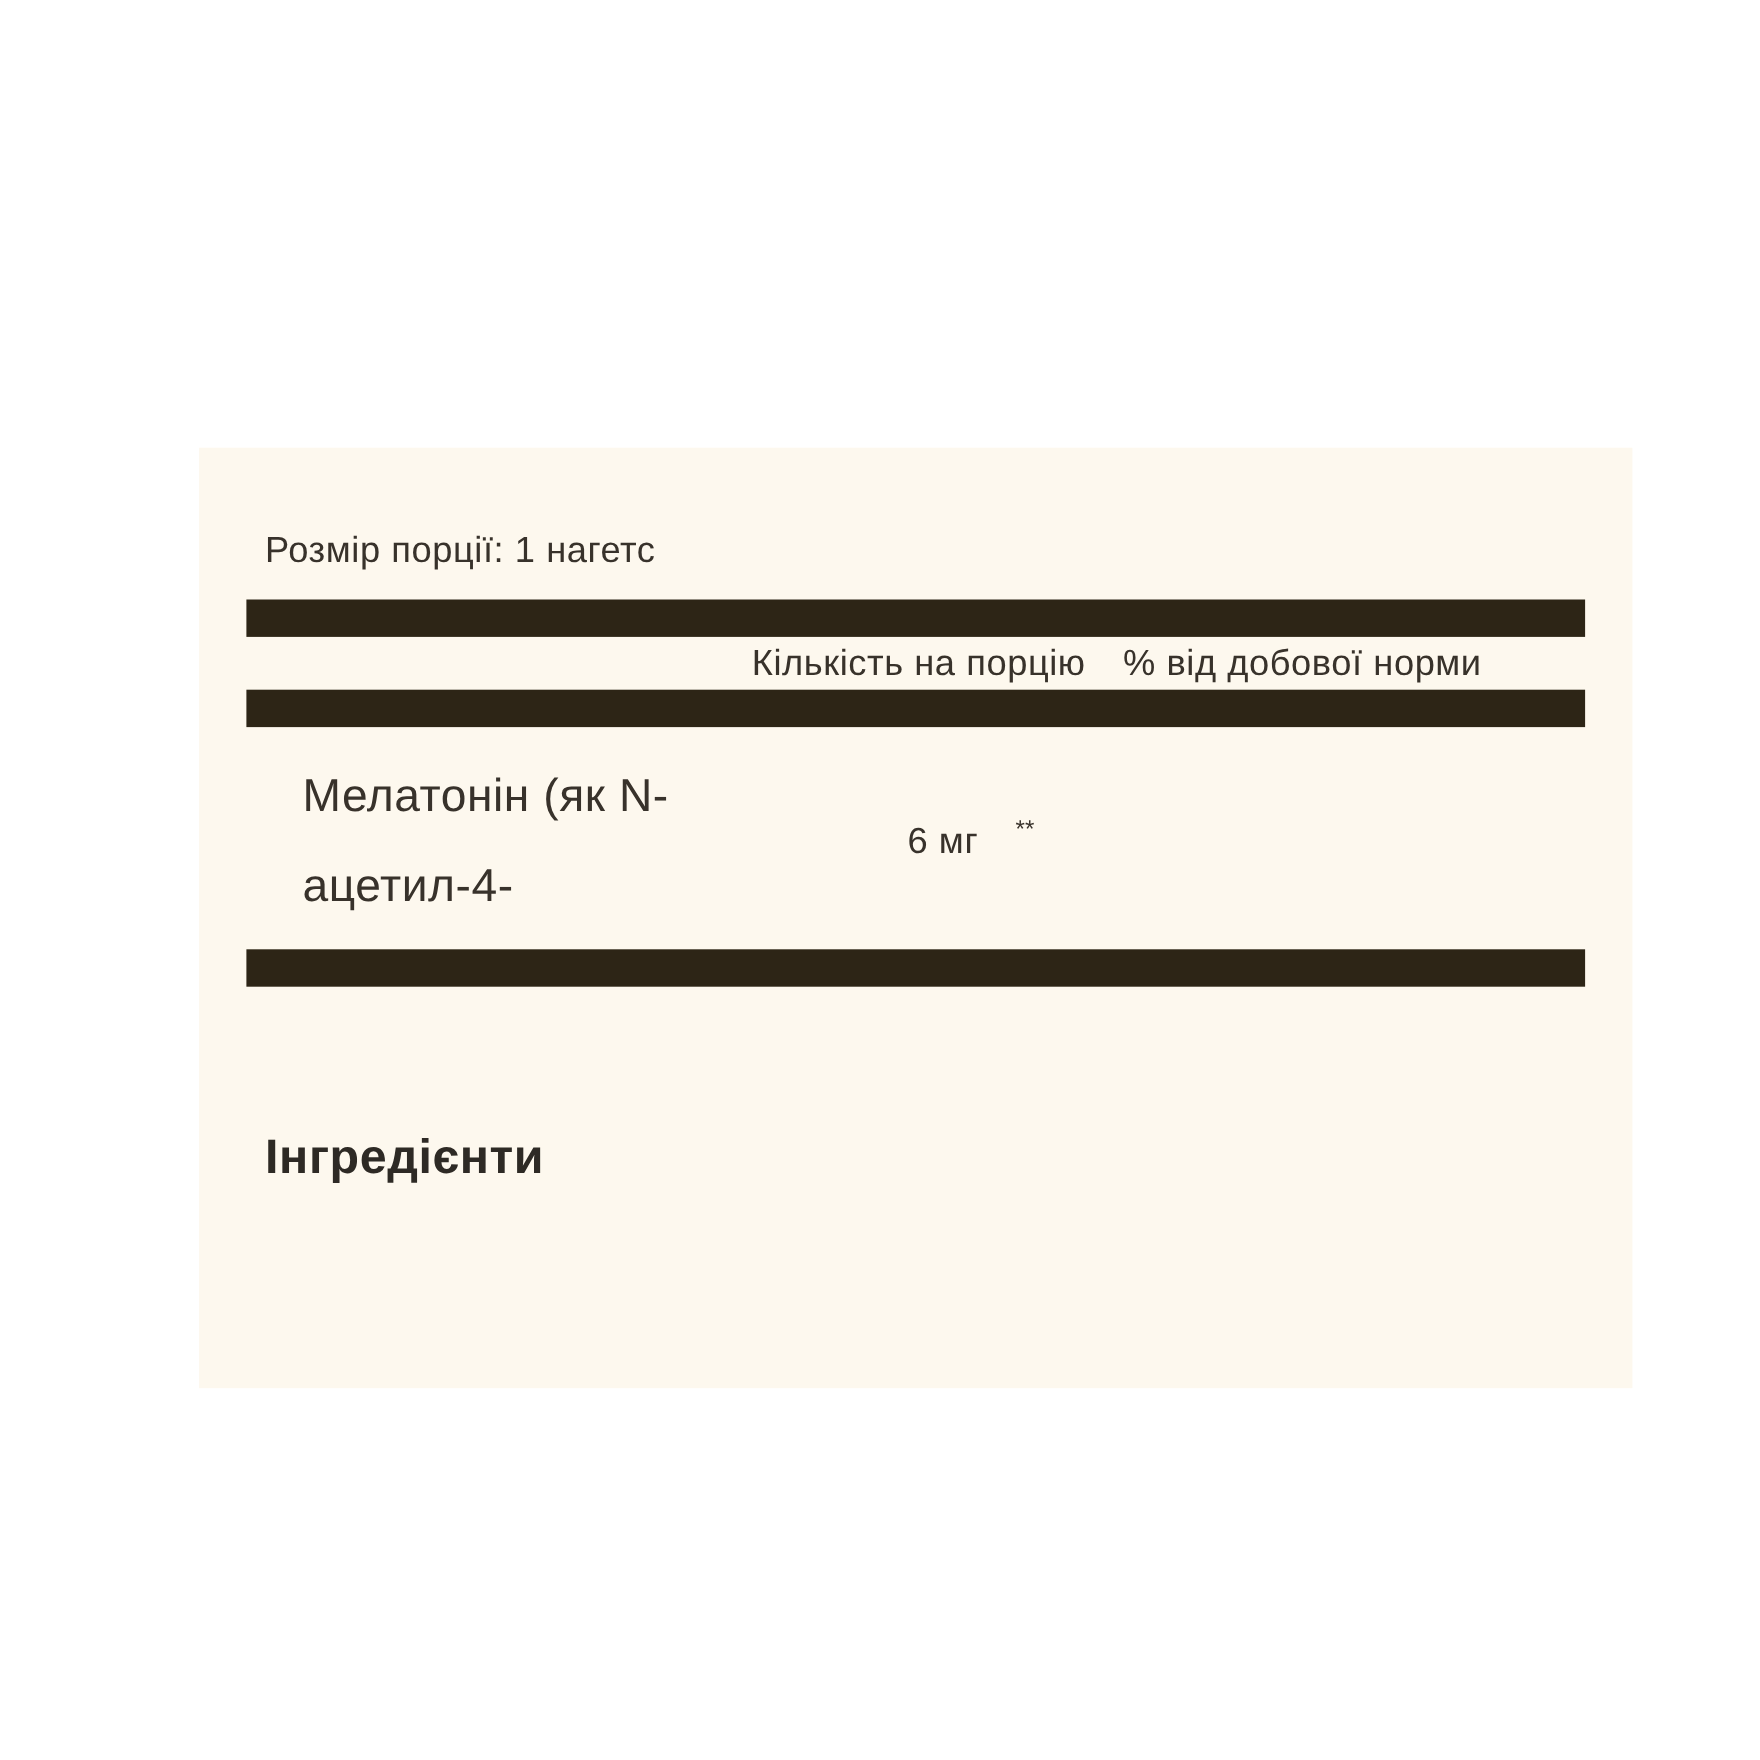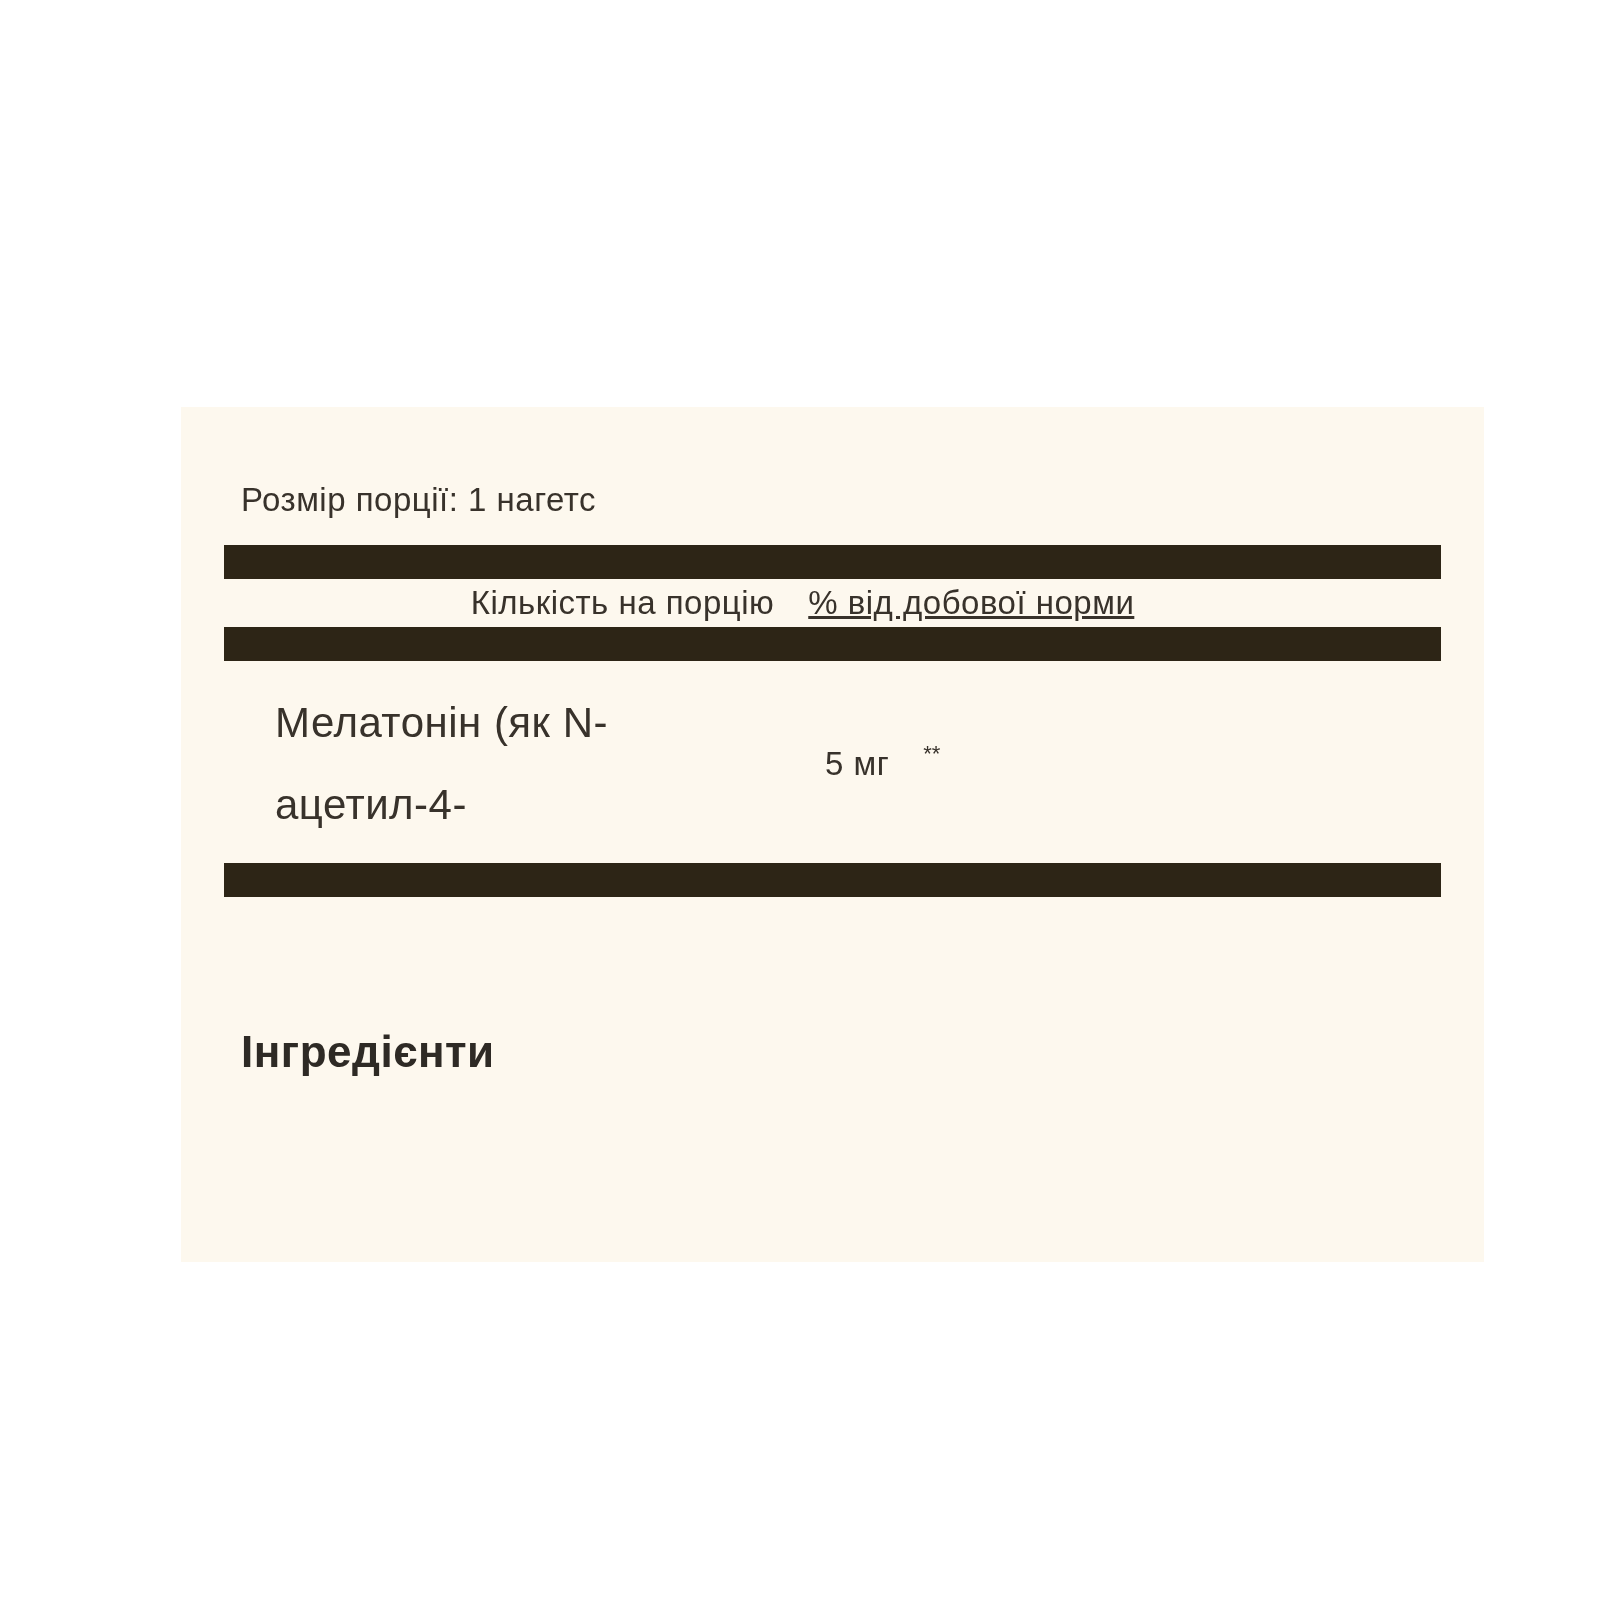--- a/index.html
+++ b/index.html
@@ -41,29 +41,28 @@
   .bar {
     width: 100%;
     background: #2d2516;
   }
   .bar.thick-top { height: 24px; margin-top: 6px; }
   .bar.thin { height: 15px; }
   .bar.thick-bottom { height: 25px; }
 
   .facts-header {
     display: flex;
-    justify-content: center;
+    justify-content: flex-end;
     align-items: center;
     height: 48px;
     font-size: 33px;
     letter-spacing: 0.5px;
   }
   .facts-header .dv-label {
     margin-right: 60px;
-    text-decoration: underline;
   }
 
   .nutrient-row {
     position: relative;
     padding-top: 4px;
     padding-bottom: 0;
   }
   .nutrient-name div {
     font-size: 42px;
     line-height: 48px;
@@ -131,21 +130,21 @@
       <span class="dv-label">% від добової норми</span>
     </div>
 
     <div class="bar thin"></div>
 
     <div class="nutrient-row">
       <div class="nutrient-name">
         <div>Мелатонін (як N-</div>
         <div>ацетил-4-</div>
       </div>
-      <div class="nutrient-amount"><span>5 мг</span><sup class="marker">**</sup></div>
+      <div class="nutrient-amount"><span>6 мг</span><sup class="marker">**</sup></div>
     </div>
 
     <div class="bar thick-bottom"></div>
 
 
     <div class="ingredients-heading">Інгредієнти</div>
 
 
   </div>
 </div>

